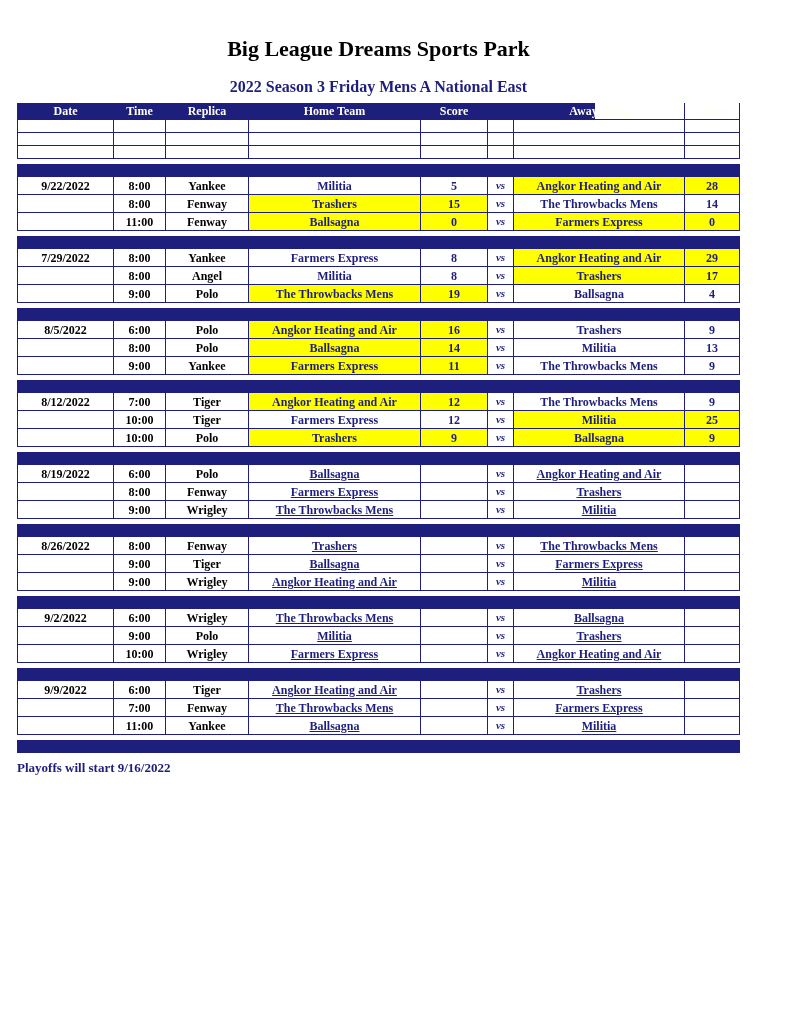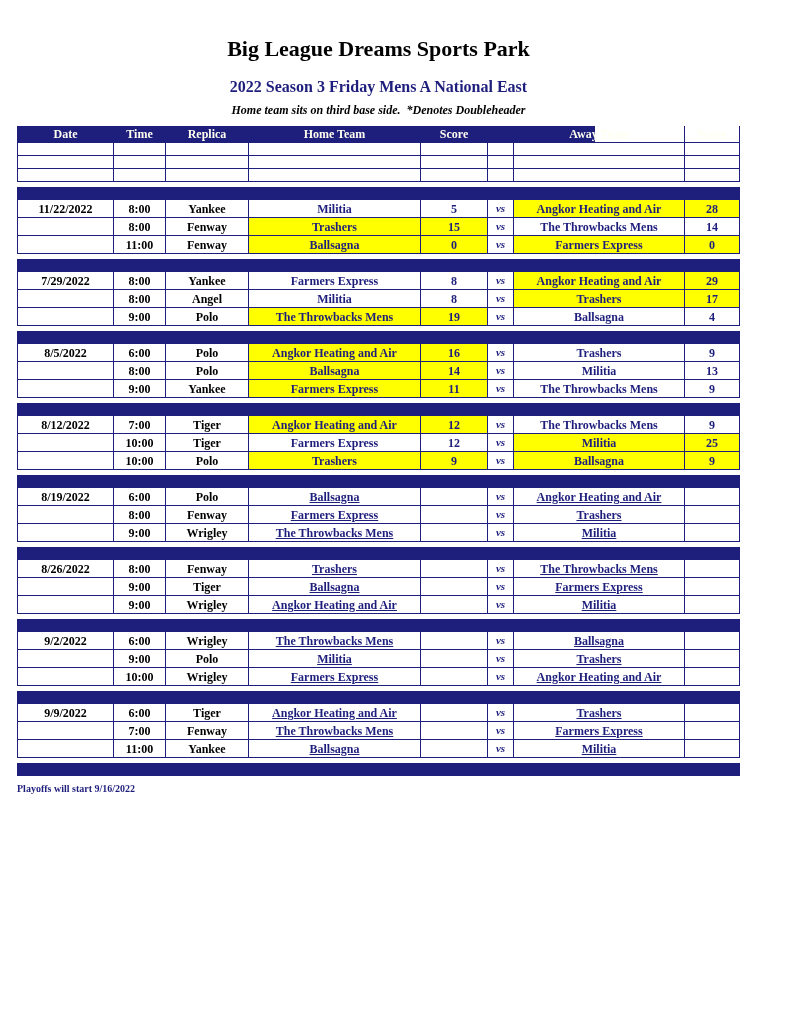--- a/index.html
+++ b/index.html
@@ -64,32 +64,31 @@
   .sep-spacer { height: 5px; }
   .sep-bar { height: 13px; background: var(--navy); width: 723px; }
   .black { color: #000; }
   .navy { color: var(--navy); }
   .hl { background: var(--hl); }
   .future { text-decoration: underline; }
   .vs { color: var(--navy); font-style: italic; font-size: 11px; }
   .footer {
     margin: 7px 12px 0 17px;
     font-weight: bold;
-    font-size: 10px;
+    font-size: 13px;
     color: var(--navy);
   }
 </style>
 </head>
 <body>
 
 <div class="page">
   <div class="head">
     <h1 class="title">Big League Dreams Sports Park</h1>
     <h2 class="subtitle">2022 Season 3 Friday Mens A National East</h2>
-    <div class="note">Home team sits on third base side.  *Denotes Doubleheader</div>
   </div>
 
   <div class="schedule">
     <div class="trow thead bordered">
       <div class="cell">Date</div>
       <div class="cell">Time</div>
       <div class="cell">Replica</div>
       <div class="cell">Home Team</div>
       <div class="cell">Score</div>
       <div class="cell"></div>
@@ -123,21 +122,21 @@
           <div class="cell"></div>
           <div class="cell"></div>
           <div class="cell"></div>
           <div class="cell"></div>
           <div class="cell"></div>
           <div class="cell"></div>
         </div>
         <div class="sep-spacer"></div>
         <div class="sep-bar"></div>
         <div class="trow bordered game">
-          <div class="cell black">11/22/2022</div>
+          <div class="cell black">9/22/2022</div>
           <div class="cell black">8:00</div>
           <div class="cell black">Yankee</div>
           <div class="cell navy">Militia</div>
           <div class="cell navy">5</div>
           <div class="cell vs">vs</div>
           <div class="cell navy hl">Angkor Heating and Air</div>
           <div class="cell navy hl">28</div>
         </div>
         <div class="trow bordered game">
           <div class="cell black"></div>

